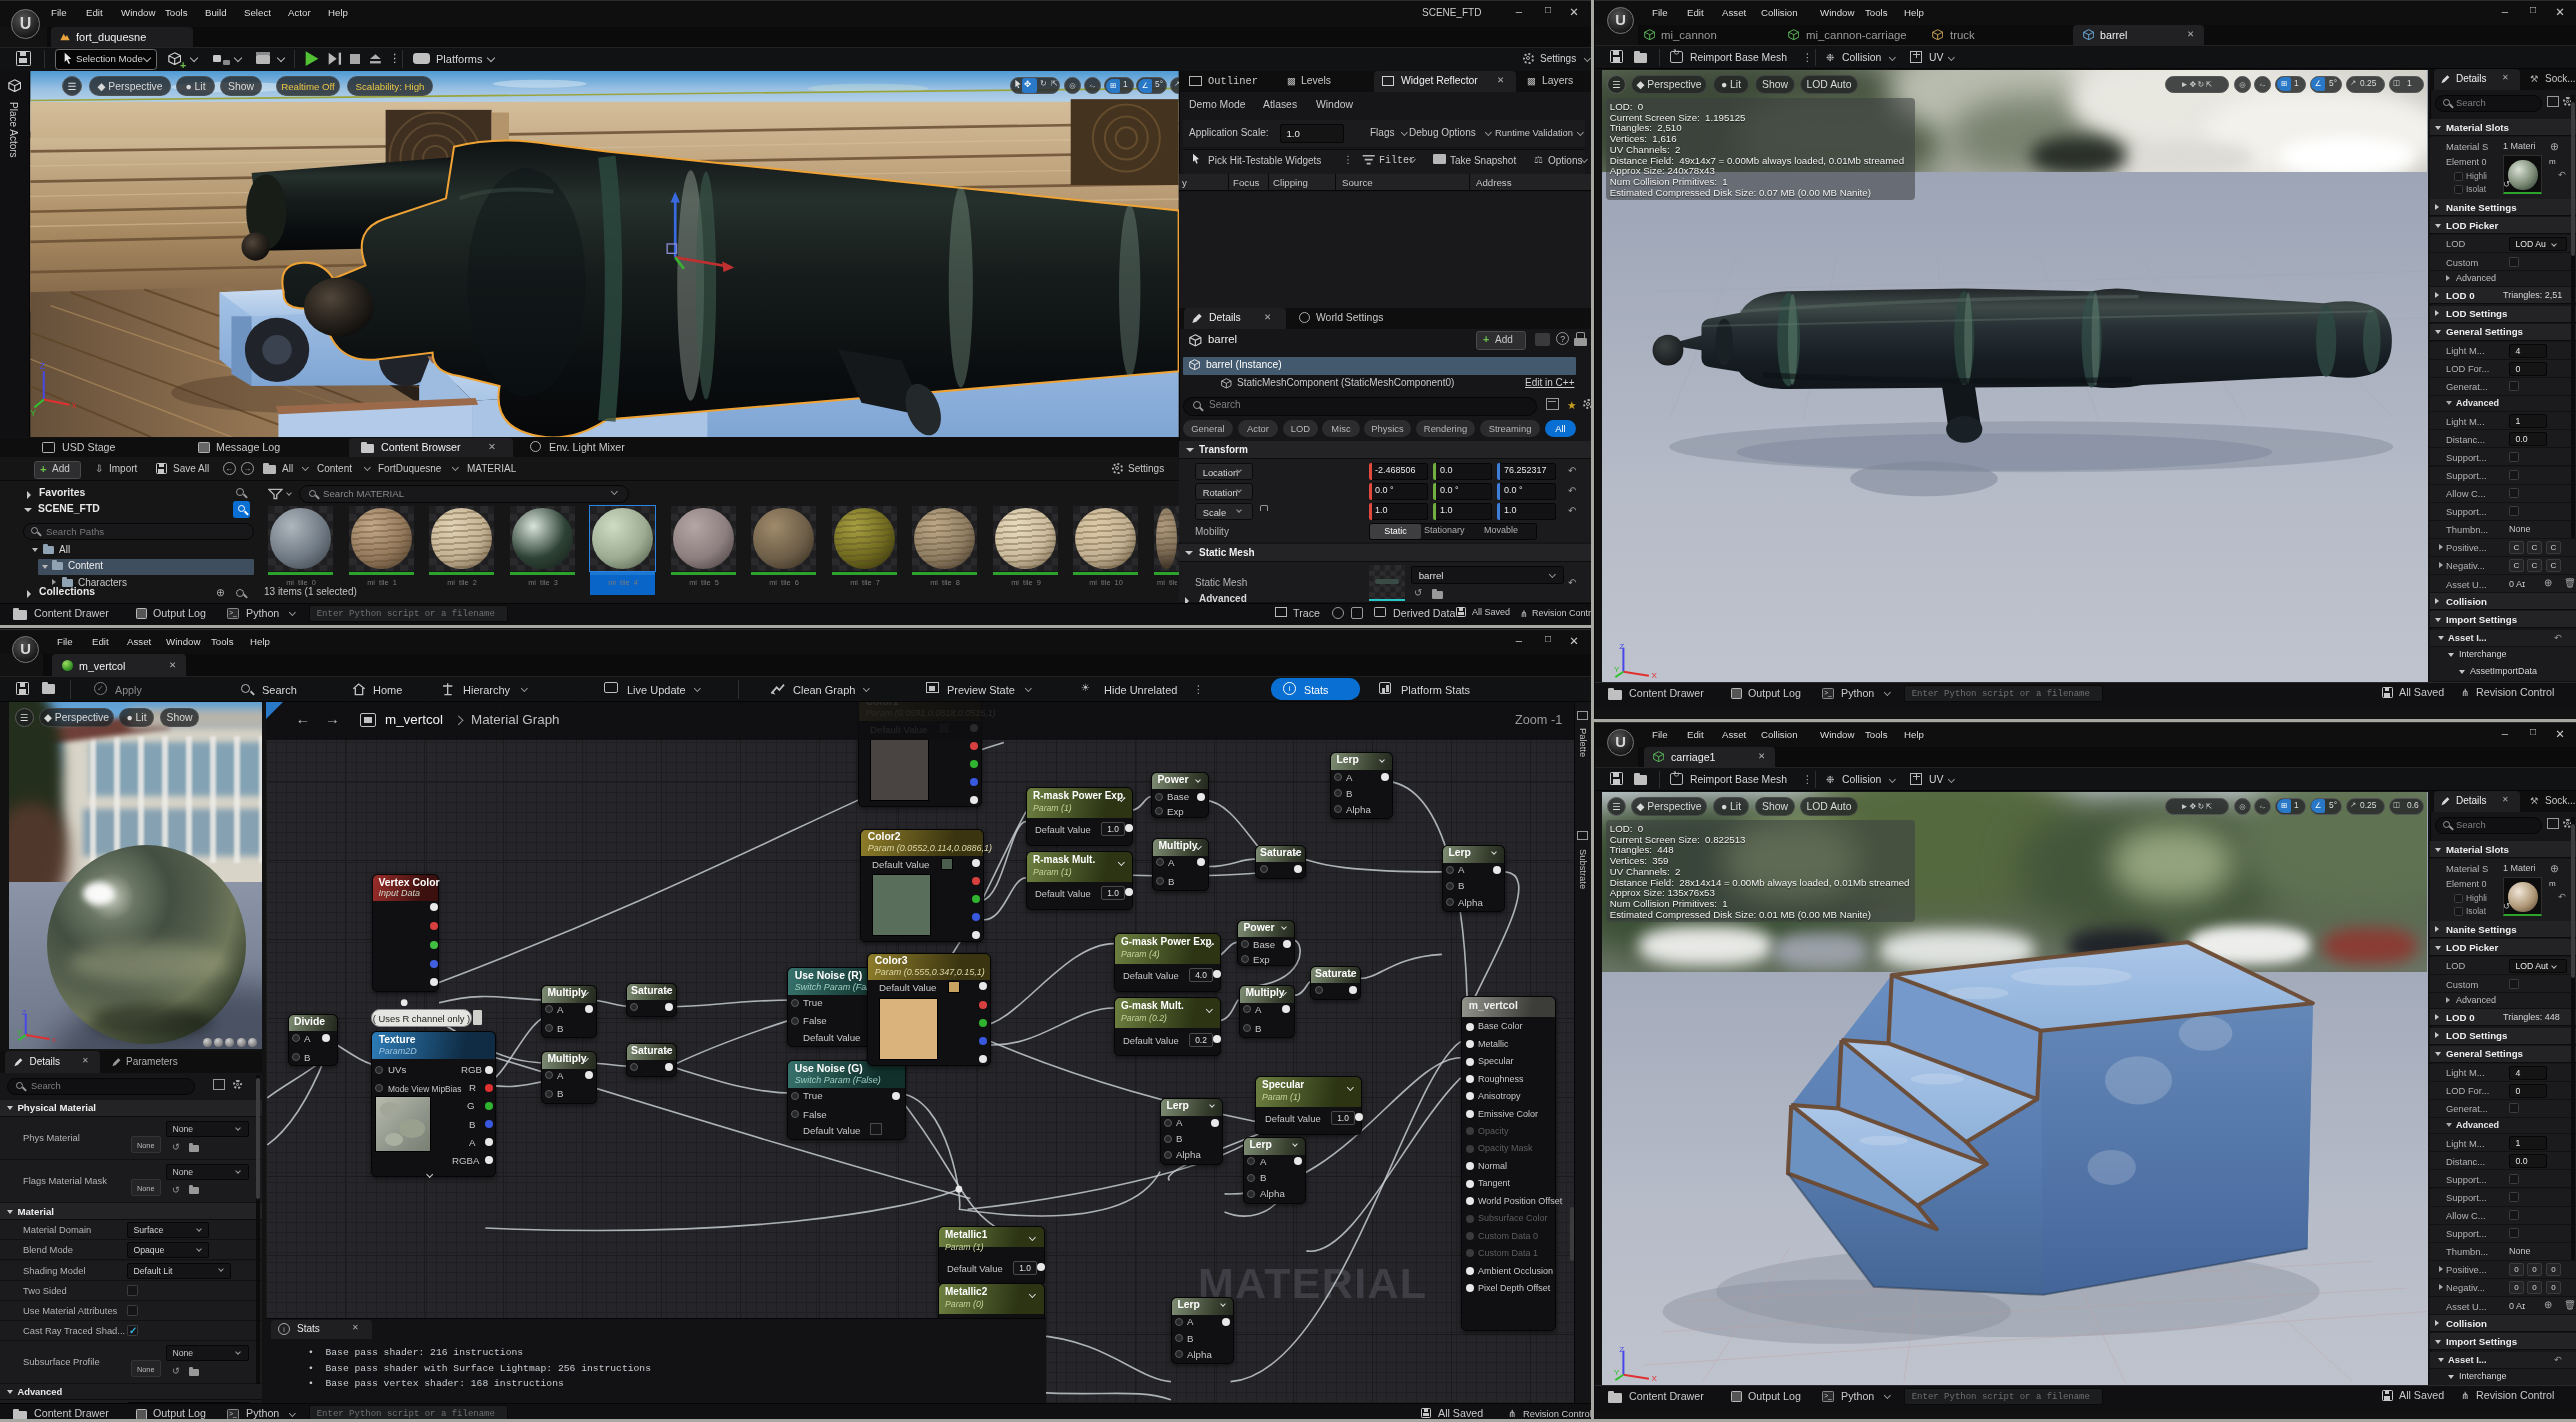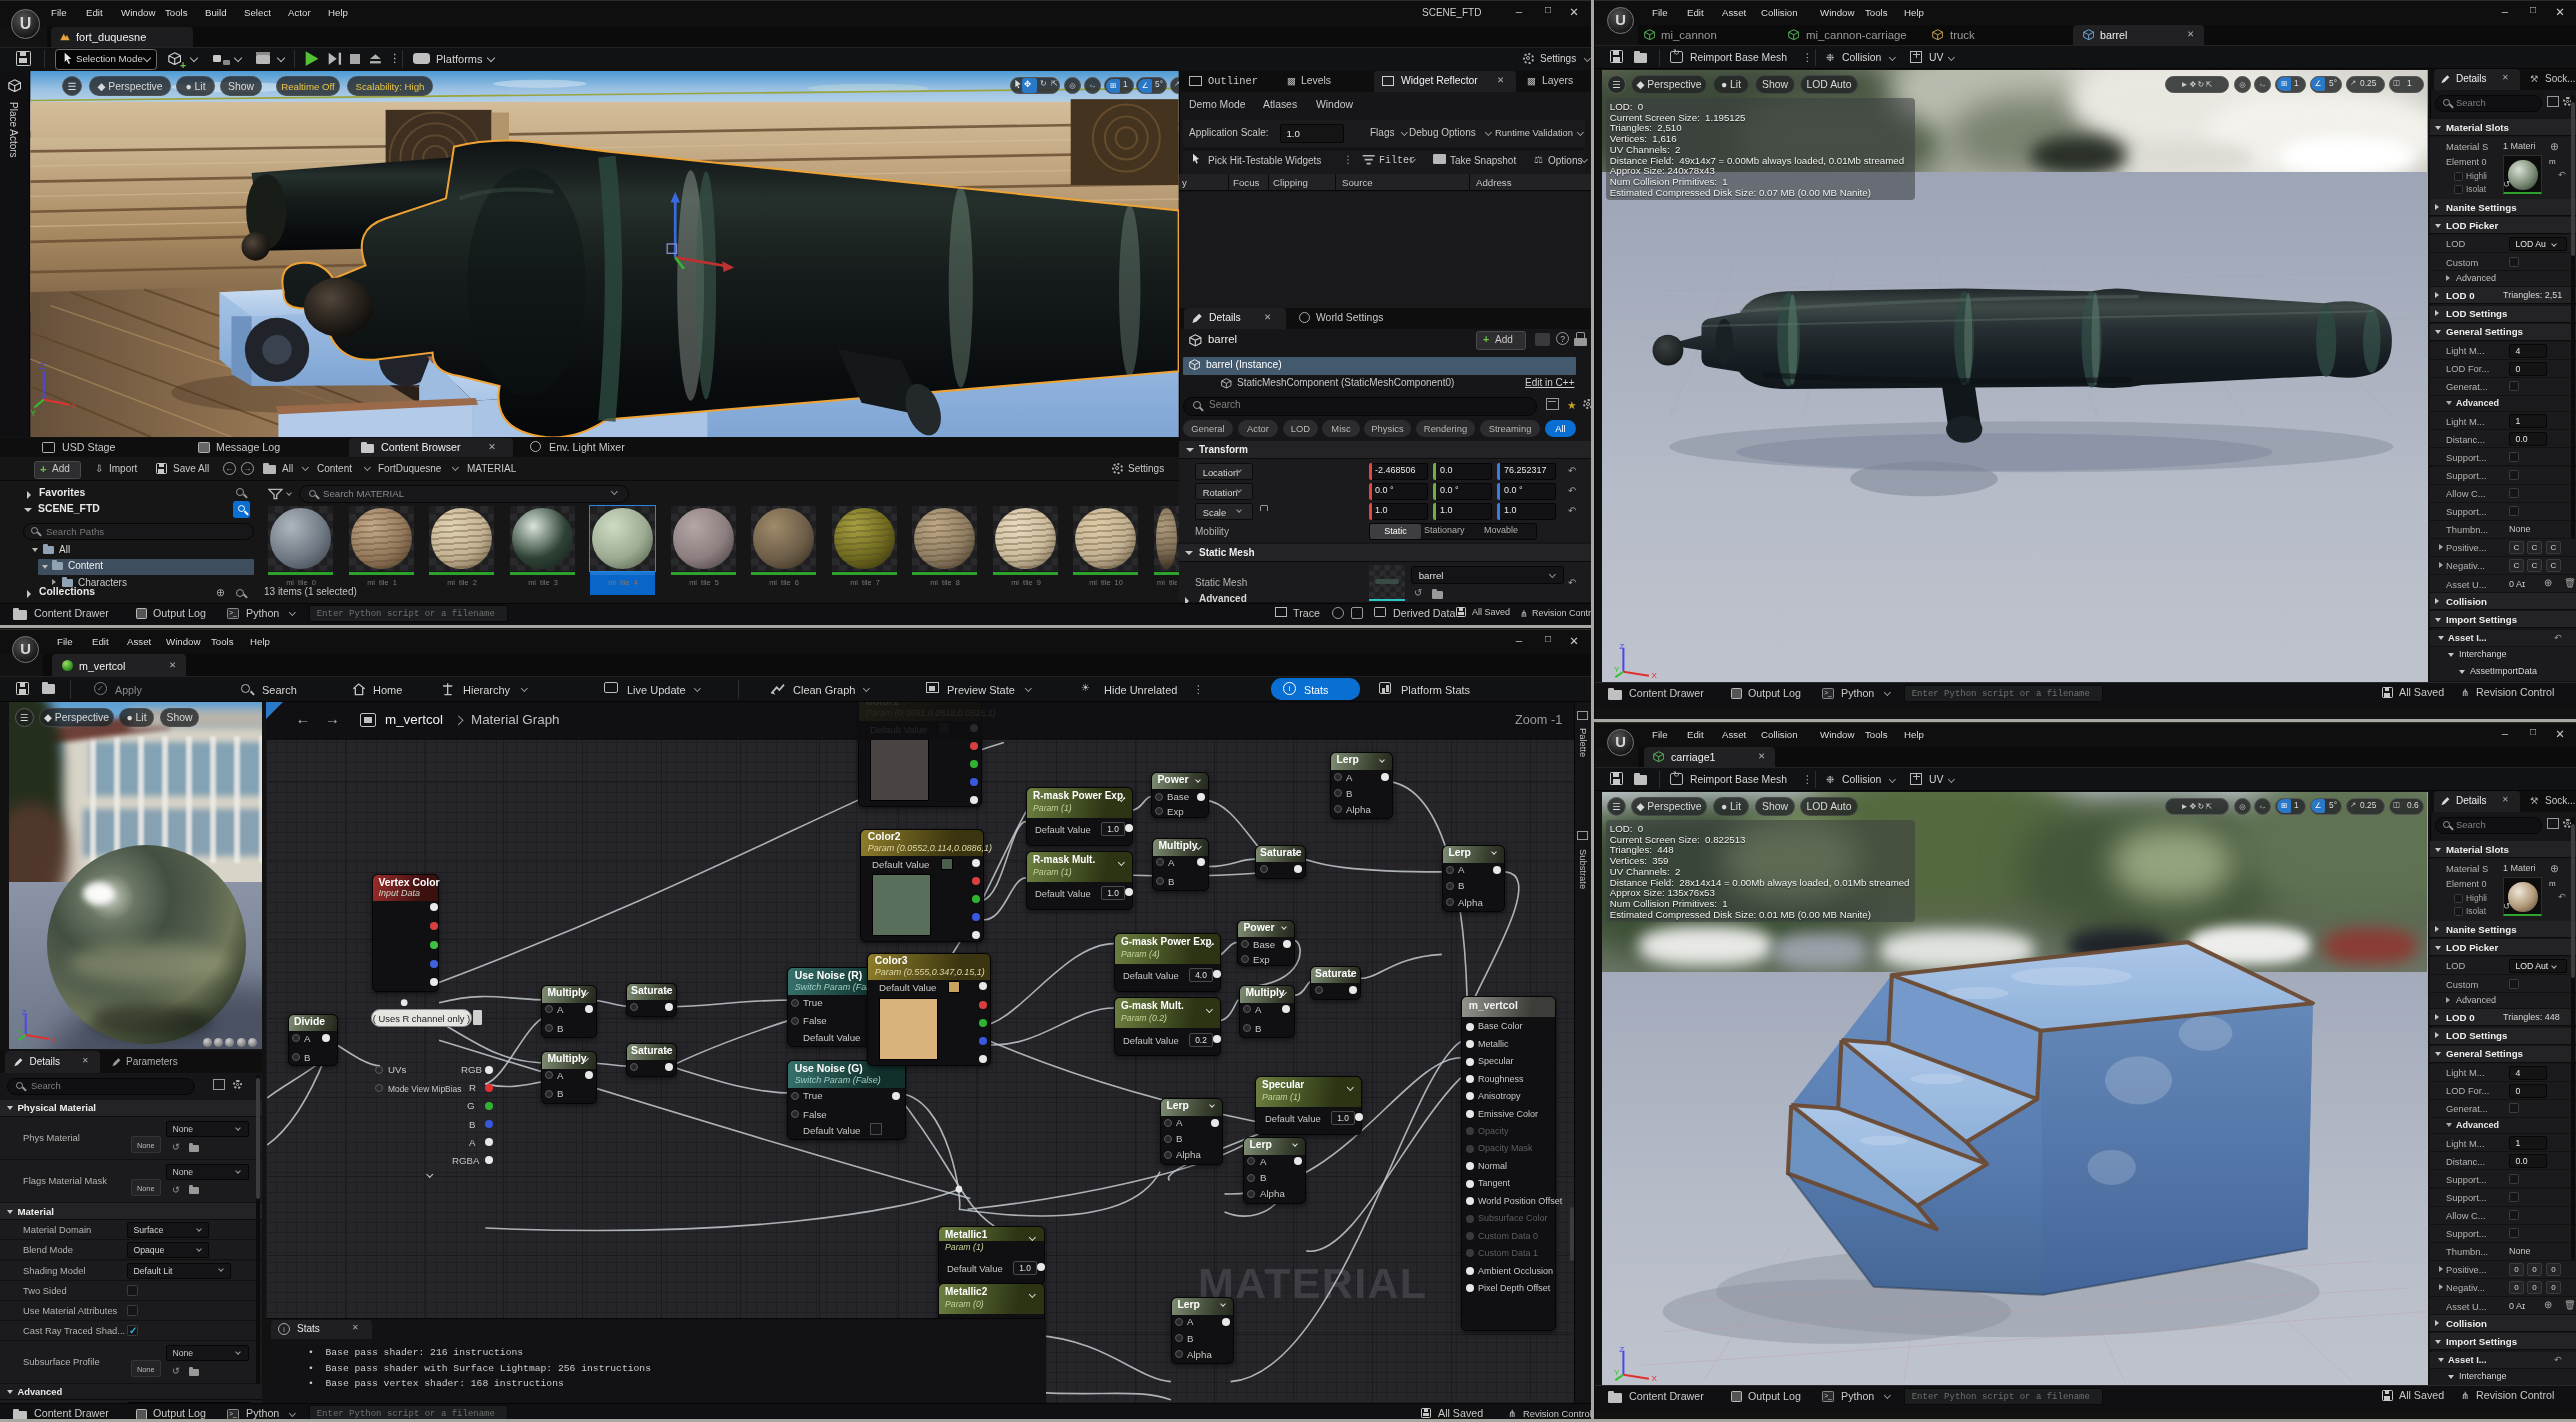--- a/index.html
+++ b/index.html
@@ -1478,20 +1478,30 @@
           <div class="abs" style="left:5.4px;top:1.3px;">Divide</div>
         </div>
       </div>
       <div class="npin" style="left:25.5px;top:332px;background:#26282a;border:1.3px solid #595b5d;"></div>
       <div class="nlbl" style="left:38px;top:331px;color:#c8c8c8;font-size:9.7px;">A</div>
       <div class="npin" style="left:56px;top:332px;background:#e8e8e8;"></div>
       <div class="npin" style="left:25.5px;top:351px;background:#26282a;border:1.3px solid #595b5d;"></div>
       <div class="nlbl" style="left:38px;top:350px;color:#c8c8c8;font-size:9.7px;">B</div>
       <div class="abs" style="left:105px;top:307px;width:101px;height:18px;background:#e4e4e0;border:0.7px solid #8a8a8a;border-radius:8.7px;color:#1a1a1a;font-size:9.4px;text-align:center;line-height:17px;">(&nbsp;Uses R channel only&nbsp;)</div>
       <div class="abs" style="left:207px;top:308px;width:9.4px;height:14.8px;background:#d0d0cc;border-radius:1.3px;"></div>
+      <div class="node" style="left:105px;top:329px;width:125px;height:146px;">
+        <div class="nhead gtex" style="height:27px;">
+          <div class="abs" style="left:6.7px;top:2px;">Texture</div>
+          <div class="nsub abs" style="left:6.7px;top:14px;color:#9fc4dd;">Param2D</div>
+        </div>
+        <div class="abs" style="left:3.4px;top:64px;width:56px;height:56px;background:linear-gradient(135deg,#b8bcae,#8f948a 60%,#7a7f74);border:0.7px solid #000;"></div>
+        <div class="abs" style="left:8px;top:70px;width:20px;height:14.8px;background:#a2a698;border-radius:50%;"></div>
+        <div class="abs" style="left:27px;top:87px;width:25.5px;height:19px;background:#9aa08e;border-radius:50%;"></div>
+        <div class="abs" style="left:13.4px;top:101px;width:17.4px;height:13.4px;background:#aab0a0;border-radius:50%;"></div>
+      </div>
       <div class="npin" style="left:109px;top:364px;background:#26282a;border:1.3px solid #595b5d;"></div>
       <div class="nlbl" style="left:122px;top:362px;color:#c8c8c8;font-size:9.7px;">UVs</div>
       <div class="npin" style="left:109px;top:382px;background:#26282a;border:1.3px solid #595b5d;"></div>
       <div class="nlbl" style="left:122px;top:382px;color:#c8c8c8;font-size:8.4px;">Mode View MipBias</div>
       <div class="nlbl" style="left:195px;top:362px;color:#c8c8c8;font-size:9.7px;">RGB</div>
       <div class="npin" style="left:219px;top:364px;background:#e8e8e8;"></div>
       <div class="nlbl" style="left:203px;top:380px;color:#c8c8c8;font-size:9.7px;">R</div>
       <div class="npin" style="left:219px;top:382px;background:#e03030;"></div>
       <div class="nlbl" style="left:201px;top:398px;color:#c8c8c8;font-size:9.7px;">G</div>
       <div class="npin" style="left:219px;top:400px;background:#30b430;"></div>
@@ -1652,21 +1662,21 @@
         <div class="nhead gparam" style="height:29.5px;">
           <div class="abs" style="left:6px;top:2px;font-size:10px;">Specular</div>
           <div class="nsub abs" style="left:6px;top:15.4px;color:#c6d49a;font-size:8.7px;">Param (1)</div>
         </div>
       </div>
       <div class="abs" style="left:1082px;top:383px;width:4.7px;height:4.7px;border-right:1.3px solid #ddd;border-bottom:1.3px solid #ddd;transform:rotate(45deg);"></div>
       <div class="nlbl" style="left:999px;top:411px;color:#c8c8c8;font-size:9.4px;">Default Value</div>
       <div class="abs" style="left:1065px;top:409px;width:24px;height:14px;background:#141416;border:0.7px solid #4a4a4c;border-radius:2px;color:#e0e0e0;font-size:8.4px;text-align:center;line-height:13.4px;">1.0</div>
       <div class="npin" style="left:1089px;top:411px;background:#e8e8e8;"></div>
       <div class="node" style="left:672px;top:524px;width:107px;height:59px;">
-        <div class="nhead gparam" style="height:14px;">
+        <div class="nhead gparam" style="height:20px;">
           <div class="abs" style="left:6px;top:2px;font-size:10px;">Metallic1</div>
           <div class="nsub abs" style="left:6px;top:15.4px;color:#c6d49a;font-size:8.7px;">Param (1)</div>
         </div>
       </div>
       <div class="abs" style="left:764px;top:533px;width:4.7px;height:4.7px;border-right:1.3px solid #ddd;border-bottom:1.3px solid #ddd;transform:rotate(45deg);"></div>
       <div class="nlbl" style="left:681px;top:561px;color:#c8c8c8;font-size:9.4px;">Default Value</div>
       <div class="abs" style="left:747px;top:559px;width:24px;height:14px;background:#141416;border:0.7px solid #4a4a4c;border-radius:2px;color:#e0e0e0;font-size:8.4px;text-align:center;line-height:13.4px;">1.0</div>
       <div class="npin" style="left:771px;top:561px;background:#e8e8e8;"></div>
       <div class="node" style="left:672px;top:581px;width:107px;height:59px;">
         <div class="nhead gparam" style="height:29.5px;">

